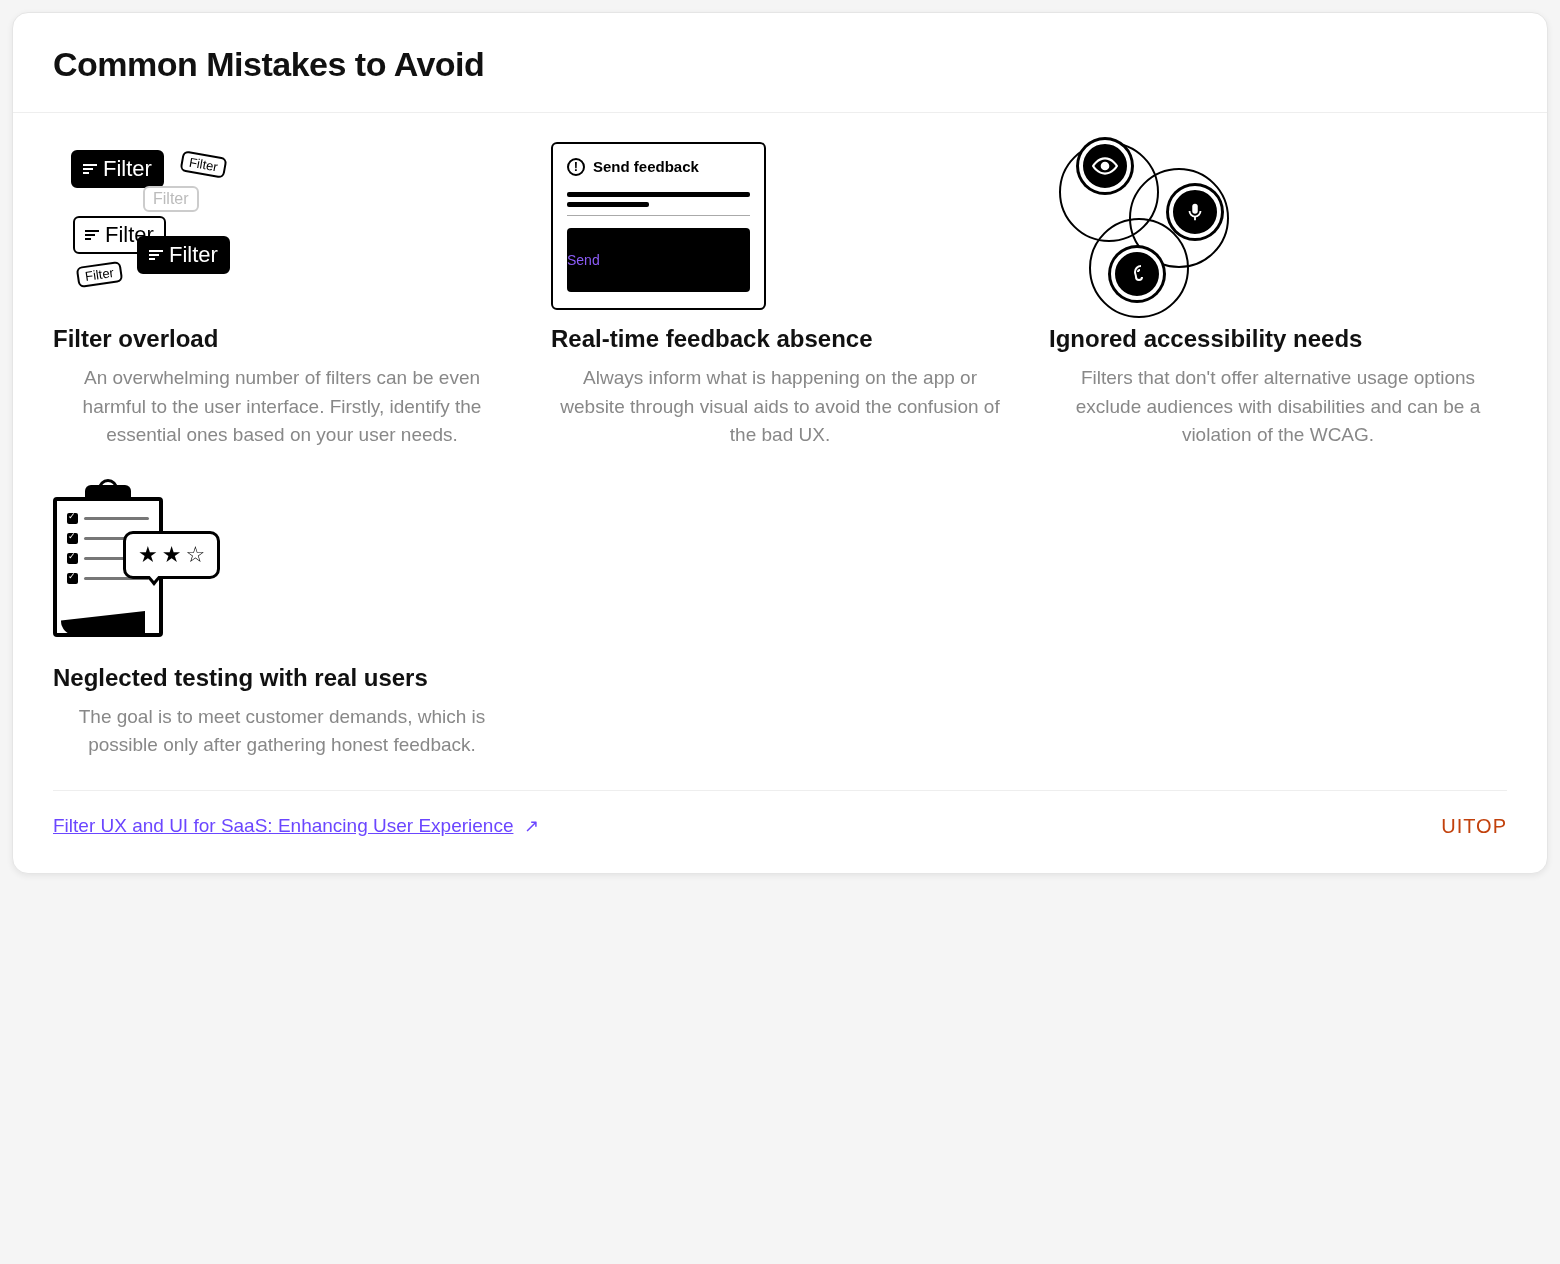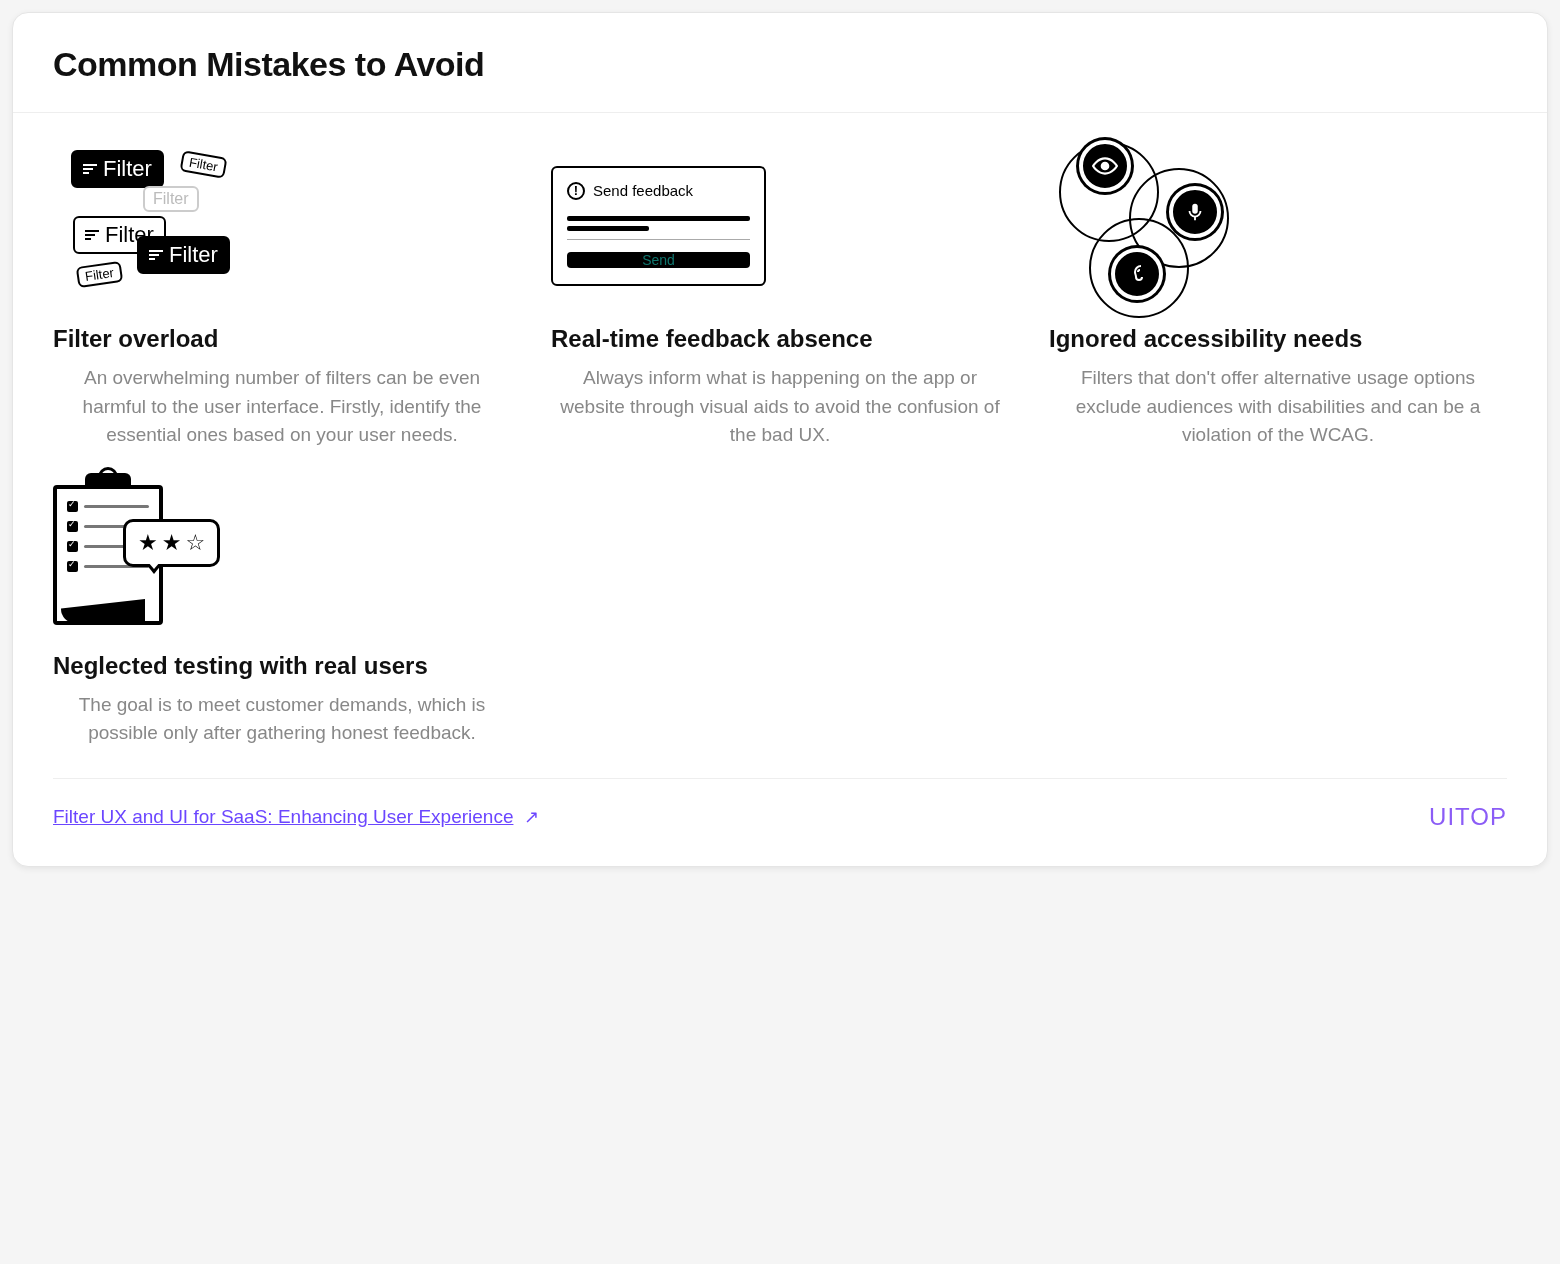--- a/index.html
+++ b/index.html
@@ -23,21 +23,21 @@
   }
   .header h1 {
     font-size: 34px;
     font-weight: 600;
     letter-spacing: -0.5px;
     color: #111;
   }
   .grid {
     display: grid;
     grid-template-columns: repeat(3, 1fr);
-    gap: 20px 40px;
+    gap: 32px 40px;
     padding: 30px 40px 30px 40px;
   }
   .cell { }
   .illus {
     height: 165px;
     display: flex;
     align-items: center;
     margin-bottom: 16px;
   }
   .cell h3 {
@@ -66,22 +66,22 @@
     font-size: 19px;
     text-decoration: underline;
   }
   .arrow-icon {
     display: inline-block;
     margin-left: 6px;
     color: #6b46ff;
     font-size: 18px;
   }
   .brand {
-    font-size: 24px;
-    color: #8b5cf6;
+    font-size: 20px;
+    color: #c2410c;
     letter-spacing: 1px;
   }
 
   
   .chips { position: relative; width: 220px; height: 160px; }
   .chip {
     position: absolute;
     border-radius: 6px;
     padding: 4px 10px 4px 10px;
     font-size: 22px;
@@ -132,30 +132,30 @@
     width: 215px; border:2px solid #000; border-radius:6px;
     padding:14px 14px 16px 14px;
     display:flex; flex-direction:column; gap:12px;
   }
   .fbrow { display:flex; align-items:center; gap:8px; }
   .excl {
     width:18px; height:18px; border:2px solid #000; border-radius:50%;
     display:flex; align-items:center; justify-content:center;
     font-size:13px; font-weight:700;
   }
-  .fbtitle { font-size:15px; font-weight:400; }
+  .fbtitle { font-size:15px; font-weight:700; }
   .fbinput {
     border-bottom:1px solid #aaa; padding:4px 0 8px 0;
     display:flex; flex-direction:column; gap:5px;
   }
   .fbinput .l1 { height:5px; width:100%; background:#000; border-radius:2px; }
   .fbinput .l2 { height:5px; width:45%; background:#000; border-radius:2px; }
   .fbbtn {
-    background:#000; color:#0f766e; text-align:center;
-    padding:0 0; border-radius:4px; font-size:14px;
+    background:#000; color:#8b5cf6; text-align:left;
+    padding:24px 0; border-radius:4px; font-size:14px;
   }
 
   
   .a11y { position:relative; width:190px; height:175px; }
   .ring {
     position:absolute; border:2px solid #000; border-radius:50%;
     width:100px; height:100px;
   }
   .ring.r1 { top:4px; left:10px; }
   .ring.r2 { top:30px; left:80px; }

